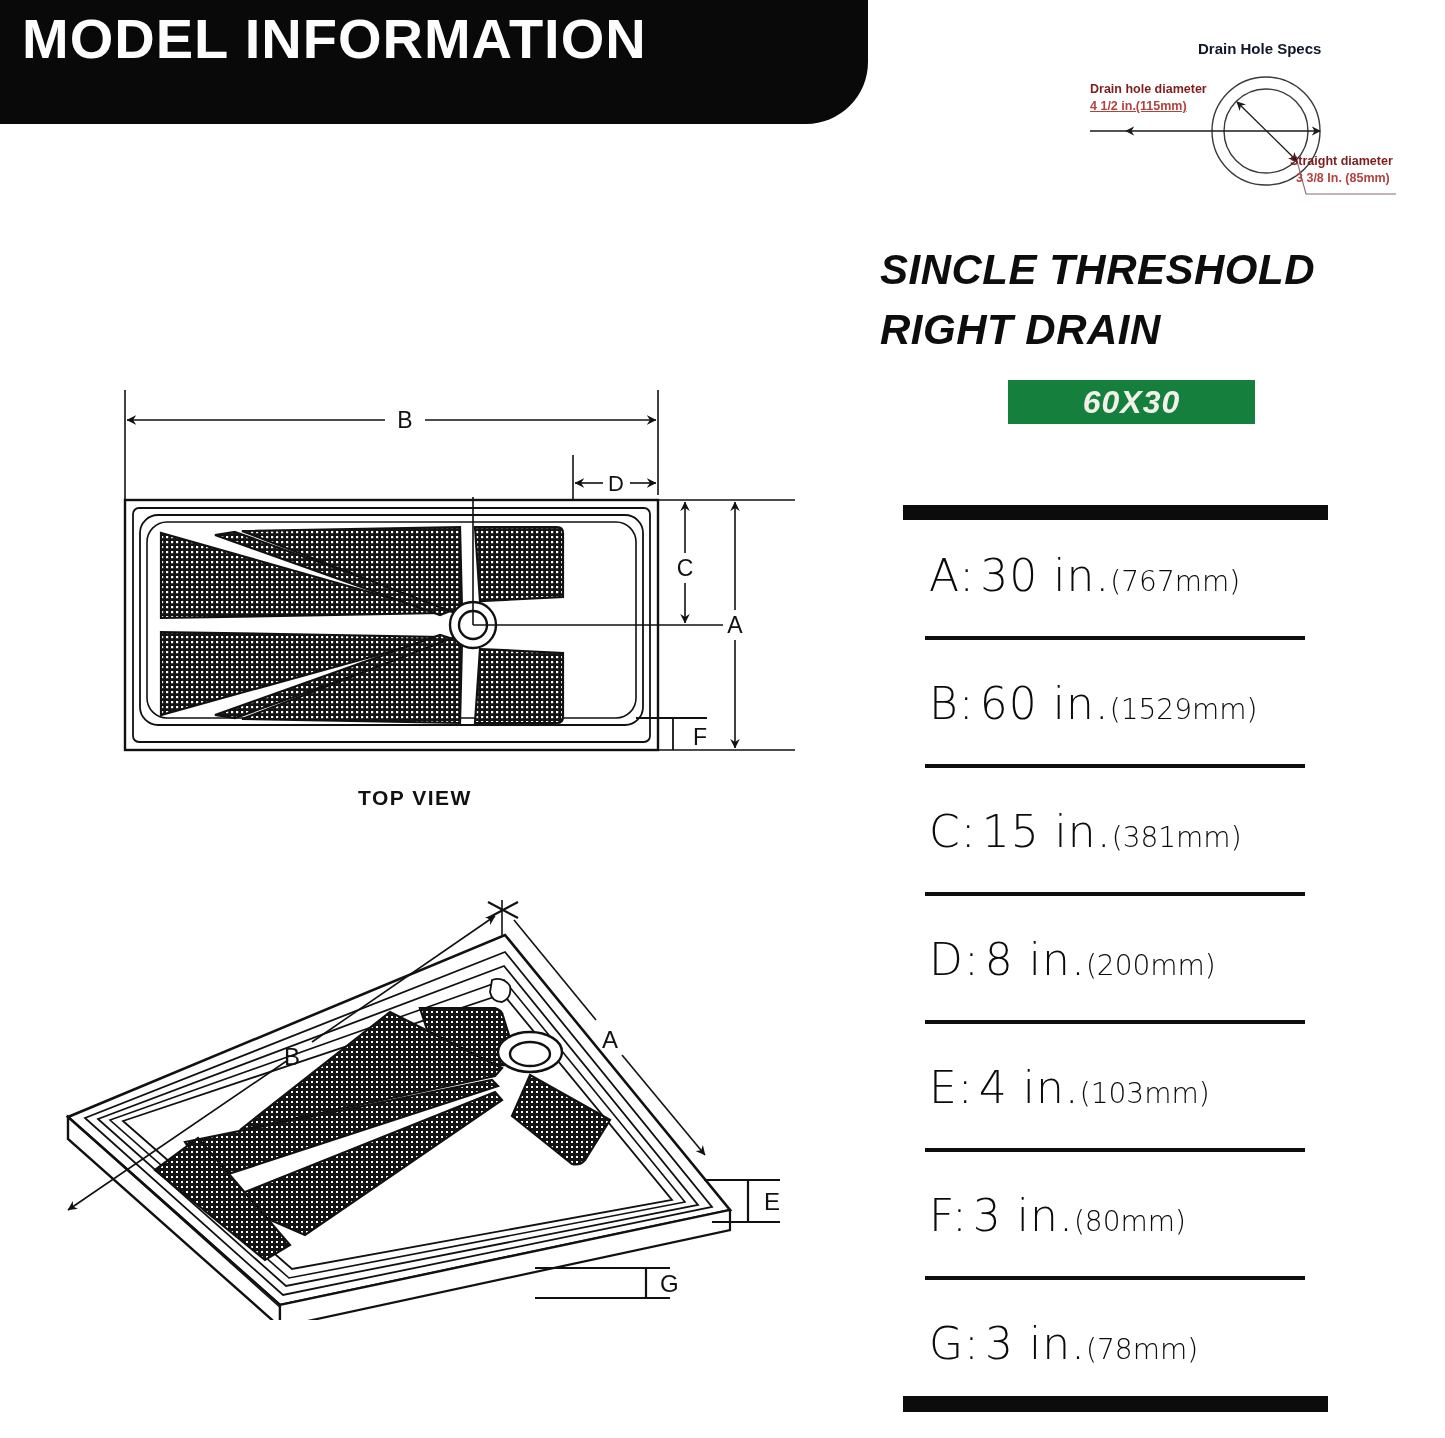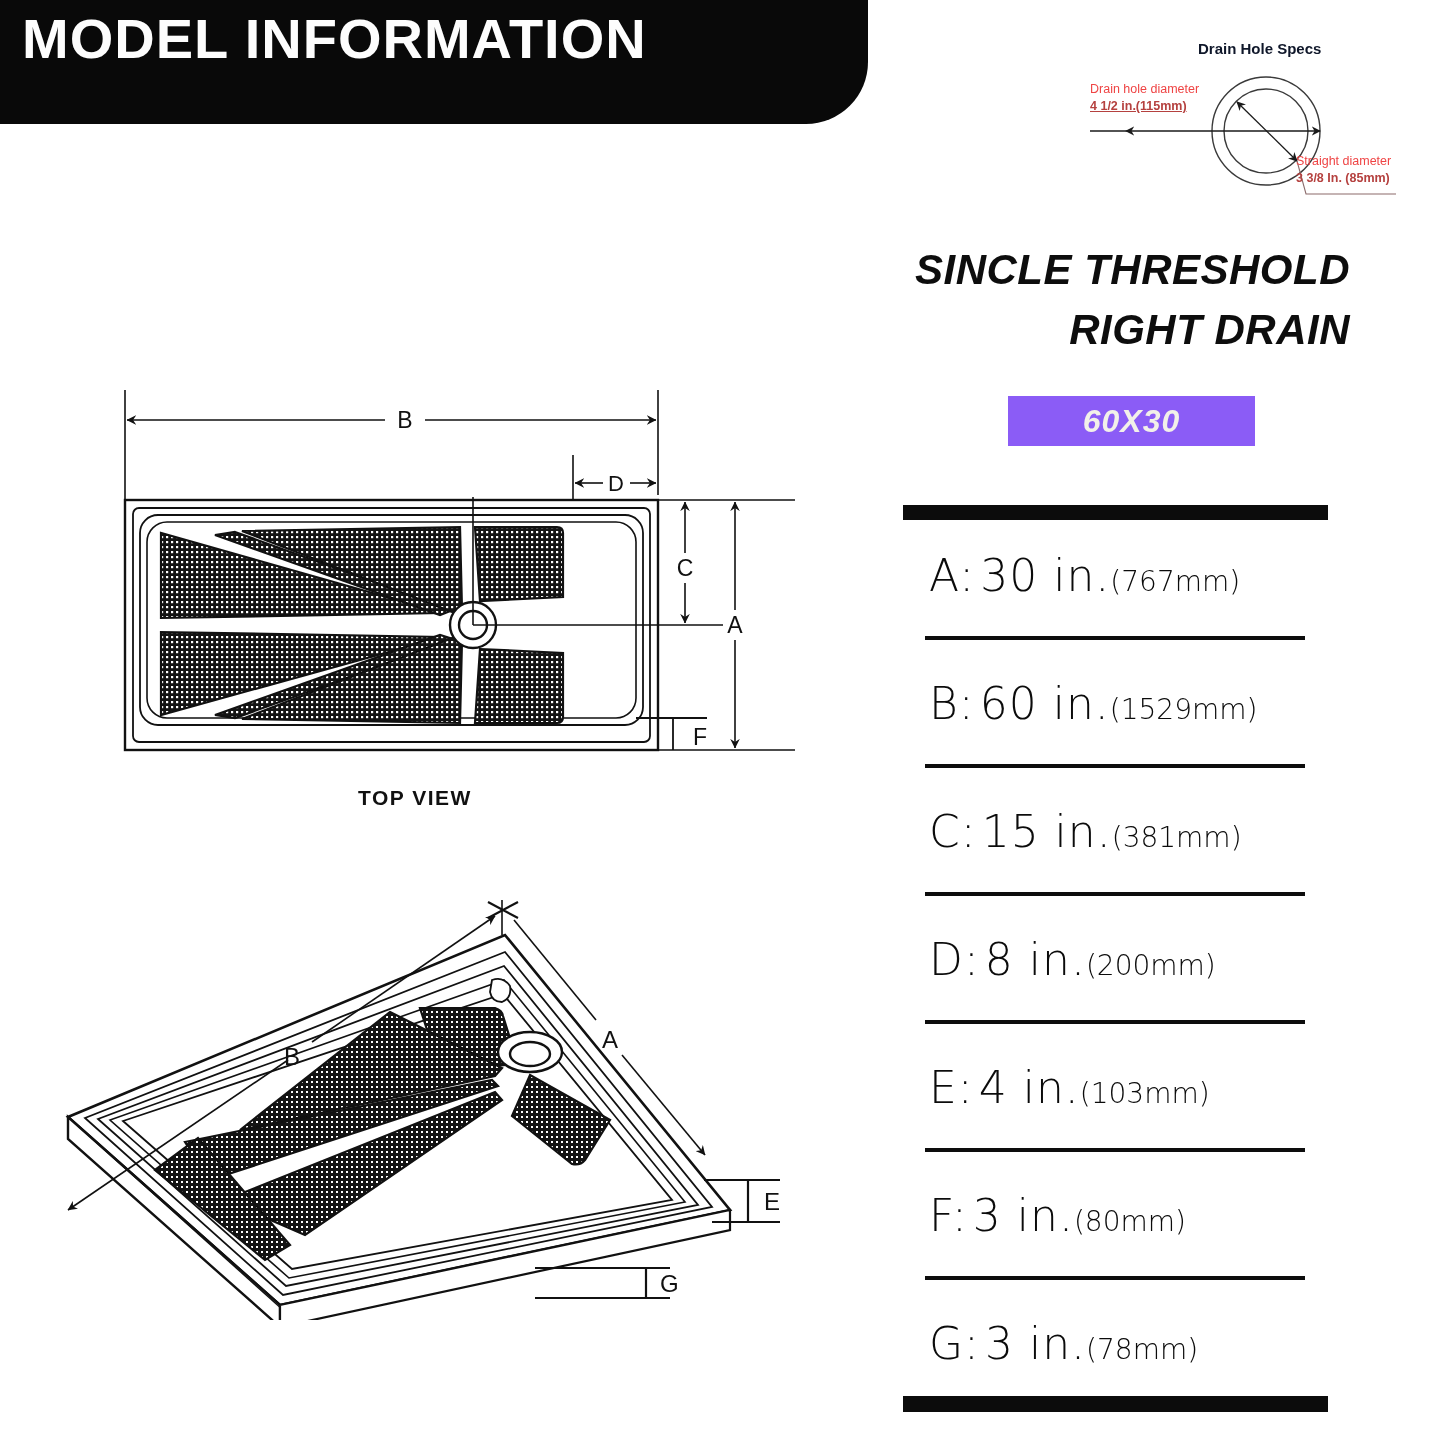--- a/index.html
+++ b/index.html
@@ -44,54 +44,54 @@
     position: absolute;
     left: 120px; top: 22px;
     font-size: 15px;
     font-weight: 600;
     color: #0f172a;
     white-space: nowrap;
   }
   .dspec-label-black {
     position: absolute;
     font-size: 12.5px;
-    font-weight: 400;
-    color: #ef4444;
+    font-weight: 700;
+    color: #7f1d1d;
     white-space: nowrap;
   }
   .dspec-label-red {
     position: absolute;
     font-size: 12.5px;
     font-weight: 600;
     color: #b5413f;
     white-space: nowrap;
   }
   #dspec-hole-name  { left: 12px;  top: 64px; }
   #dspec-hole-value { left: 12px;  top: 81px; text-decoration: underline; }
-  #dspec-str-name   { left: 218px; top: 136px; }
+  #dspec-str-name   { left: 212px; top: 136px; }
   #dspec-str-value  { left: 218px; top: 153px; }
 
   
   #product-title {
     position: absolute;
     left: 880px; top: 240px;
     width: 470px;
-    text-align: right;
+    text-align: left;
     font-size: 42px;
     font-weight: 700;
     font-style: italic;
     line-height: 1.42;
     letter-spacing: 0.5px;
     color: #0d0d0d;
   }
   #size-badge {
     position: absolute;
-    left: 1008px; top: 396px;
-    width: 247px; height: 50px;
-    background: #8b5cf6;
+    left: 1008px; top: 380px;
+    width: 247px; height: 44px;
+    background: #15803d;
     color: #f2f0e9;
     font-size: 32px;
     font-weight: 700;
     font-style: italic;
     letter-spacing: 1px;
     display: flex;
     align-items: center;
     justify-content: center;
   }
 

